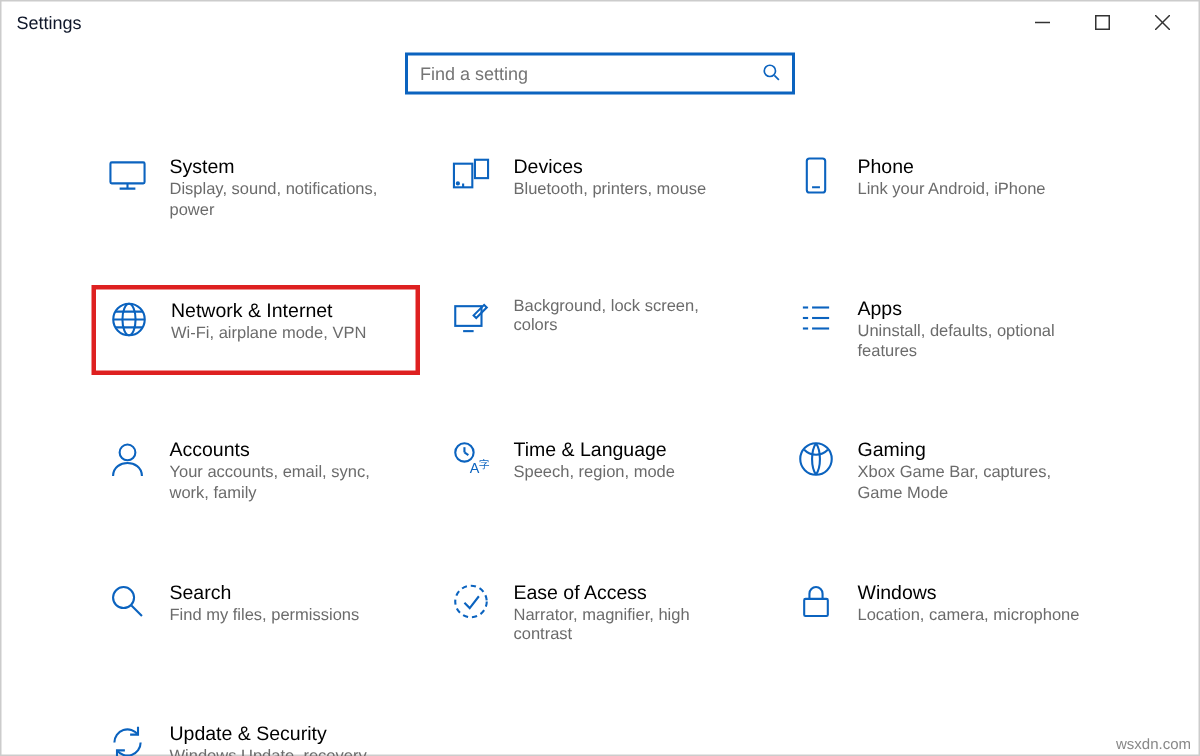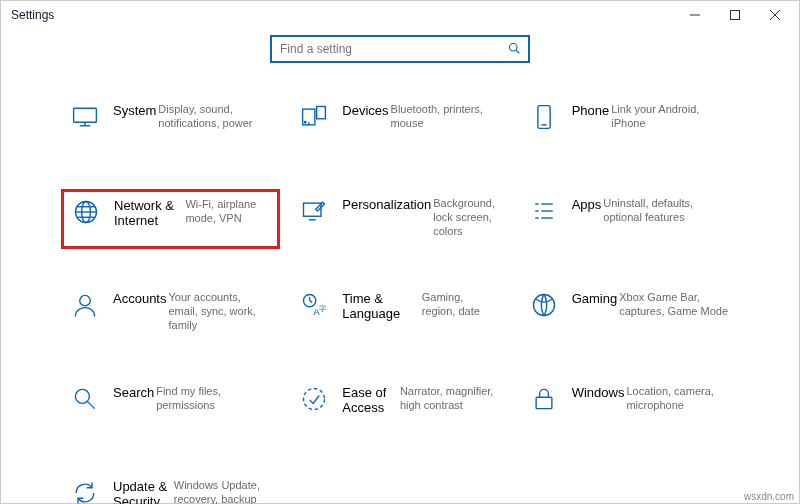--- a/index.html
+++ b/index.html
@@ -84,21 +84,21 @@
     }
     .tile-icon {
       width: 28px;
       height: 28px;
       flex: 0 0 28px;
       display: flex;
       align-items: center;
       justify-content: center;
       color: #0b63bf;
     }
-    .tile-text { display: flex; gap: 2px; }
+    .tile-text { display: flex; flex-direction: column; gap: 2px; }
     .tile-title {
       font-size: 13px;
       color: #000;
       font-weight: 400;
     }
     .tile-desc {
       font-size: 11px;
       color: #6b6b6b;
       line-height: 1.25;
       max-width: 150px;
@@ -214,21 +214,20 @@
 
     <div class="tile">
       <div class="tile-icon">
         <svg width="28" height="28" viewBox="0 0 32 32" fill="none" stroke="#0b63bf" stroke-width="1.6">
             <rect x="4" y="7" width="20" height="15"></rect>
             <line x1="10" y1="26" x2="18" y2="26"></line>
             <path d="M18 14 L26 6 L28 8 L20 16 Z"></path>
           </svg>
       </div>
       <div class="tile-text">
-        <span class="tile-title">Personalization</span>
         <span class="tile-desc">Background, lock screen, colors</span>
       </div>
     </div>
 
     <div class="tile">
       <div class="tile-icon">
         <svg width="28" height="28" viewBox="0 0 32 32" fill="none" stroke="#0b63bf" stroke-width="1.6">
             <line x1="6" y1="8" x2="10" y2="8"></line>
             <line x1="13" y1="8" x2="26" y2="8"></line>
             <line x1="6" y1="16" x2="10" y2="16"></line>
@@ -261,21 +260,21 @@
         <svg width="28" height="28" viewBox="0 0 32 32" fill="none" stroke="#0b63bf" stroke-width="1.6">
             <circle cx="11" cy="11" r="7"></circle>
             <line x1="11" y1="7" x2="11" y2="11"></line>
             <line x1="11" y1="11" x2="14" y2="13"></line>
             <text x="15" y="27" font-size="11" fill="#0b63bf" stroke="none">A</text>
             <text x="22" y="23" font-size="8" fill="#0b63bf" stroke="none">字</text>
           </svg>
       </div>
       <div class="tile-text">
         <span class="tile-title">Time &amp; Language</span>
-        <span class="tile-desc">Gaming, region, date</span>
+        <span class="tile-desc">Speech, region, mode</span>
       </div>
     </div>
 
     <div class="tile">
       <div class="tile-icon">
         <svg width="28" height="28" viewBox="0 0 32 32" fill="none" stroke="#0b63bf" stroke-width="1.6">
             <circle cx="16" cy="16" r="12"></circle>
             <path d="M16 4 C12 10 12 22 16 28"></path>
             <path d="M16 4 C20 10 20 22 16 28"></path>
             <path d="M7 9 C12 14 20 14 25 9"></path>

